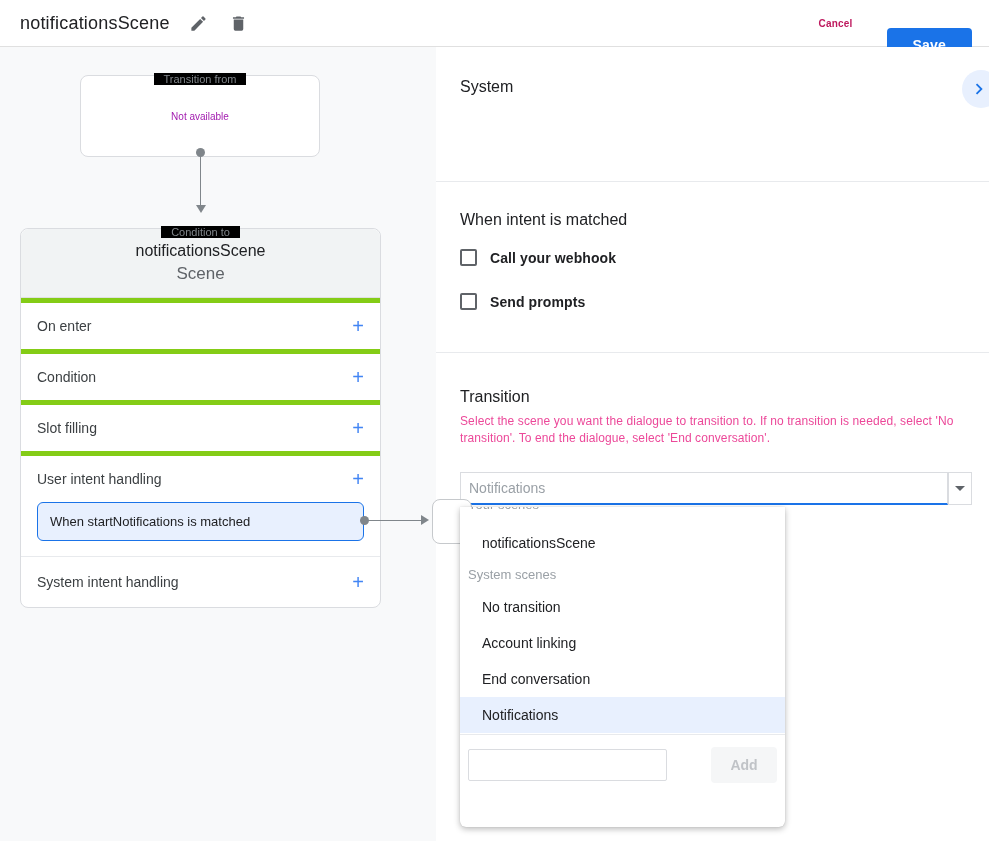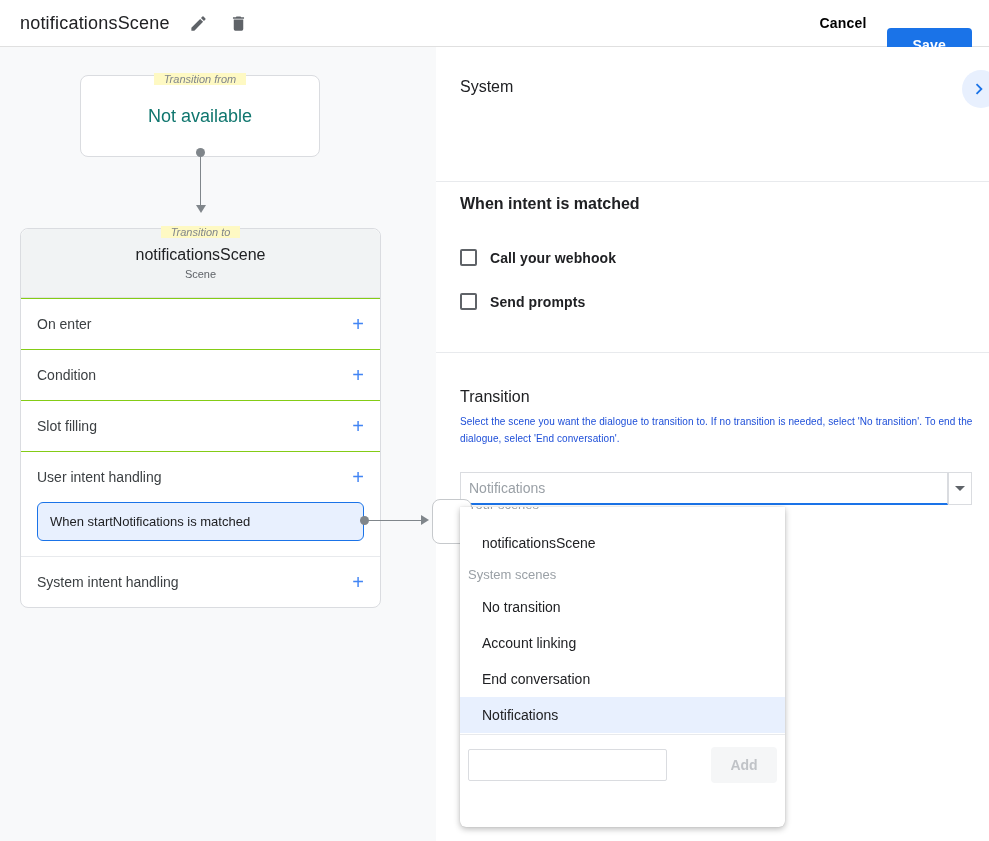--- a/index.html
+++ b/index.html
@@ -9,50 +9,50 @@
 
   
   .topbar { position:absolute; left:0; top:0; width:989px; height:47px;
             background:#fff; border-bottom:1px solid #e0e0e0;
             display:flex; align-items:center; padding:0 17px 0 20px; }
   .topbar-title { font-size:18px; color:#202124; letter-spacing:.2px; }
   .icon-btn { width:22px; height:22px; margin-left:18px; border:none; background:none;
               cursor:pointer; display:flex; align-items:center; justify-content:center; }
   .icon-btn svg { fill:#5f6368; }
   .topbar-spacer { flex:1; }
-  .cancel-btn { color:#000000; font-size:14px; font-weight:700; background:none; border:none;
-                cursor:pointer; margin-right:20px; letter-spacing:.2px; }
+  .cancel-btn { color:#be185d; font-size:10px; font-weight:700; background:none; border:none;
+                cursor:pointer; margin-right:34px; letter-spacing:.2px; }
   .save-btn { background:#1a73e8; color:#fff; font-size:14px; font-weight:700; border:none;
               border-radius:4px; height:34px; padding:0 26px; cursor:pointer; letter-spacing:.2px;margin-top:43px; }
 
   
   .flow-panel { position:absolute; left:0; top:47px; width:436px; height:794px; background:#f8f9fa; }
 
   .legend-box { position:absolute; background:#fff; border:1px solid #dadce0; border-radius:8px; }
   .legend { position:absolute; top:-7px; left:0; right:0; text-align:center; pointer-events:none; }
-  .legend span { background:#fef9c3; padding:0 10px; font-size:11px; color:#80868b;font-style:italic; }
+  .legend span { background:#000000; padding:0 10px; font-size:11px; color:#80868b; }
 
   .from-box { left:80px; top:28px; width:240px; height:82px;
               display:flex; align-items:center; justify-content:center; }
-  .from-content { font-size:18px; color:#0f766e; }
+  .from-content { font-size:10px; color:#a21caf; }
 
   .v-dot { position:absolute; left:196px; top:101px; width:9px; height:9px; border-radius:50%; background:#80868b; }
   .v-line { position:absolute; left:199.5px; top:108px; width:1.5px; height:51px; background:#80868b; }
   .v-arrow { position:absolute; left:195.5px; top:158px; width:0; height:0;
              border-left:5px solid transparent; border-right:5px solid transparent; border-top:8px solid #80868b; }
 
   .scene-card { left:20px; top:181px; width:361px; height:380px; }
   .scene-header { height:69px; background:#f1f3f4; border-bottom:1px solid #e0e0e0;
                   border-radius:8px 8px 0 0; display:flex; flex-direction:column;
                   align-items:center; justify-content:center; }
   .scene-name { font-size:16px; color:#202124; }
-  .scene-type { font-size:11px; color:#5f6368; margin-top:4px; }
+  .scene-type { font-size:17px; color:#5f6368; margin-top:4px; }
 
   .scene-row { height:51px; display:flex; align-items:center; justify-content:space-between;
-               padding:0 16px; border-top:1px solid #84cc16; cursor:pointer; }
+               padding:0 16px; border-top:5px solid #84cc16; cursor:pointer; }
   .scene-row:first-of-type { border-top:none; }
   .row-label { font-size:14px; color:#3c4043; }
   .plus { font-size:20px; color:#4285f4; font-weight:400; line-height:20px; }
 
   .intent-handler-wrap { padding:0 16px 15px; border-top:none; }
   .intent-handler { position:relative; height:39px; background:#e8f0fe; border:1.5px solid #1a73e8;
                     border-radius:6px; display:flex; align-items:center; padding:0 12px;
                     font-size:13px; color:#202124; cursor:pointer; }
 
   
@@ -77,22 +77,22 @@
                 display:flex; align-items:center; justify-content:space-between;
                 padding:0 12px 0 14px; cursor:pointer; }
   .select-value { font-size:14px; color:#202124; }
   .caret { width:0; height:0; border-left:5px solid transparent; border-right:5px solid transparent;
            border-top:5px solid #5f6368; }
 
   .cb-row { position:absolute; left:24px; display:flex; align-items:center; gap:13px; cursor:pointer; }
   .cbox { width:17px; height:17px; border:2px solid #5f6368; border-radius:2px; background:#fff; }
   .cb-label { font-size:14px; font-weight:700; color:#202124; letter-spacing:.1px; }
 
-  .desc { position:absolute; left:24px; top:366px; width:524px; font-size:10px;
-          color:#1d4ed8; line-height:17px; letter-spacing:.1px; }
+  .desc { position:absolute; left:24px; top:366px; width:524px; font-size:12px;
+          color:#ec4899; line-height:17px; letter-spacing:.1px; }
 
   .combo { position:absolute; left:24px; top:425px; width:488px; height:33px;
            border:1px solid #dadce0; border-bottom:2px solid #1a73e8; background:#fff;
            display:flex; align-items:center; }
   .combo input { border:none; outline:none; width:100%; font-size:14px; padding:0 8px;
                  font-family:"Liberation Sans", sans-serif; color:#202124; background:transparent; }
   .combo input::placeholder { color:#9aa0a6; }
   .combo-caret-btn { position:absolute; left:512px; top:425px; width:24px; height:33px;
                      border:1px solid #dadce0; background:#fff; cursor:pointer;
                      display:flex; align-items:center; justify-content:center; }
@@ -140,21 +140,21 @@
     <div class="legend-box from-box">
       <div class="legend"><span>Transition from</span></div>
       <div class="from-content">Not available</div>
     </div>
 
     <div class="v-dot"></div>
     <div class="v-line"></div>
     <div class="v-arrow"></div>
 
     <div class="legend-box scene-card">
-      <div class="legend"><span>Transition to</span></div>
+      <div class="legend"><span>Condition to</span></div>
       <div class="scene-header">
         <div class="scene-name">notificationsScene</div>
         <div class="scene-type">Scene</div>
       </div>
 
       <div class="scene-row">
         <span class="row-label">On enter</span>
         <span class="plus">+</span>
       </div>
       <div class="scene-row">
@@ -190,21 +190,21 @@
 
     <button class="expand-btn">
       <svg width="22" height="22" viewBox="0 0 24 24">
         <path d="M10 6L8.59 7.41 13.17 12l-4.58 4.59L10 18l6-6z"></path>
       </svg>
     </button>
 
 
     <div class="h-divider" style="top:134px;"></div>
 
-    <div class="section-heading" style="top:148px;font-weight:bold;">When intent is matched</div>
+    <div class="section-heading" style="top:164px;">When intent is matched</div>
 
     <div class="cb-row" style="top:202px;">
       <span class="cbox"></span>
       <span class="cb-label">Call your webhook</span>
     </div>
     <div class="cb-row" style="top:246px;">
       <span class="cbox"></span>
       <span class="cb-label">Send prompts</span>
     </div>
 

